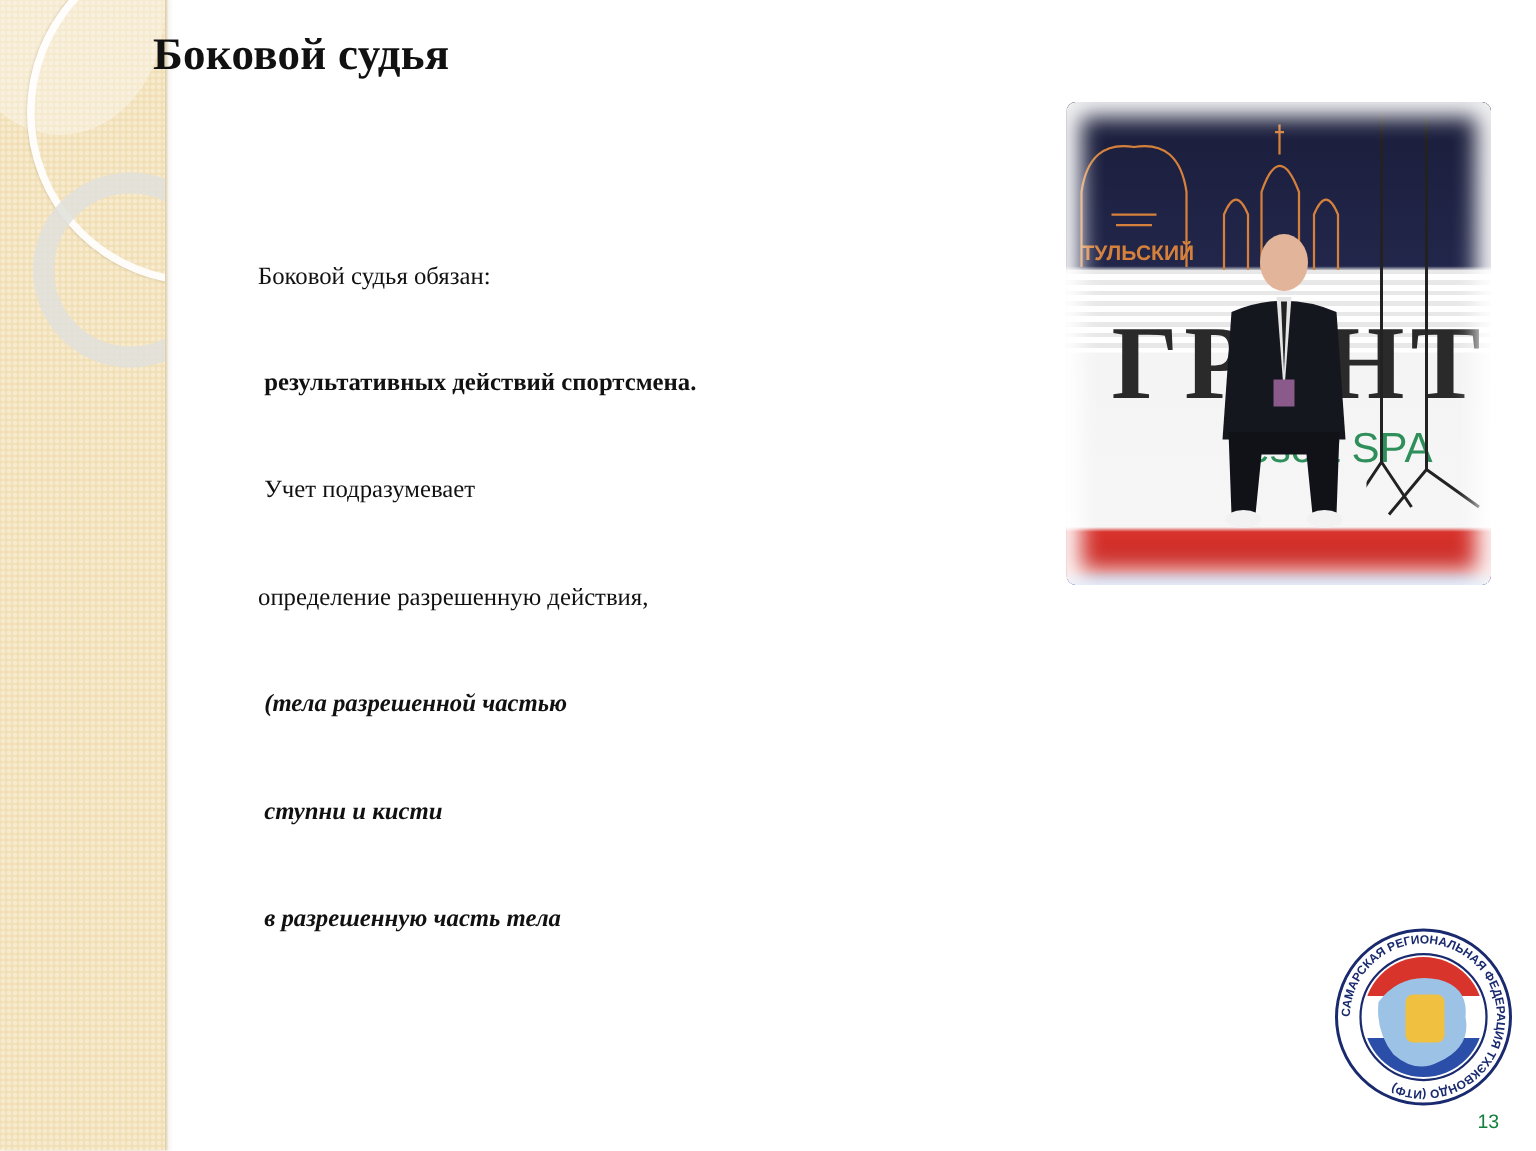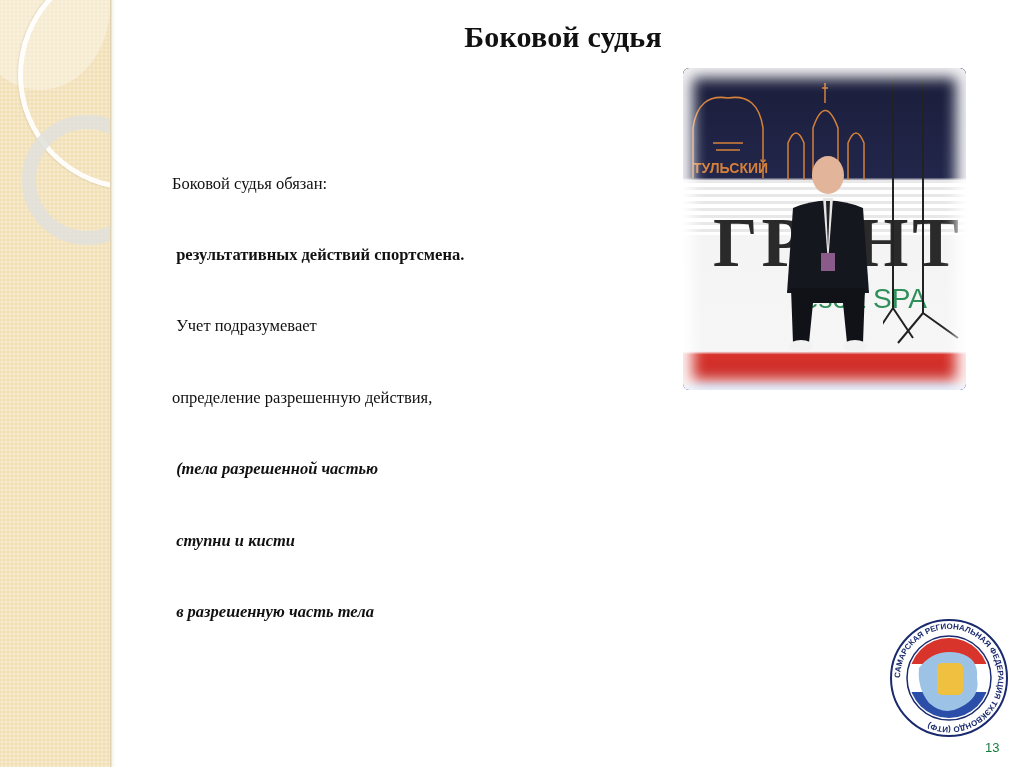--- a/index.html
+++ b/index.html
@@ -5,26 +5,26 @@
     html, body { margin:0; padding:0; }
     body { width:1024px; height:767px; position:relative; overflow:hidden; background:#ffffff; font-family:"Liberation Serif", serif; color:#111; }
     .left-strip { position:absolute; left:0; top:0; width:110px; height:767px; background-color:#f1dfb6;
       background-image: radial-gradient(circle, rgba(255,255,255,0.35) 1.2px, transparent 1.8px);
       background-size:4px 4px; box-shadow: 2px 0 3px rgba(120,100,60,0.35); overflow:hidden; }
     .strip-edge { position:absolute; left:110px; top:0; width:3px; height:767px; background:linear-gradient(to right, #d9c9a6, #fff); }
     .ring { position:absolute; border-radius:50%; box-sizing:border-box; }
     .ring-big { left:18px; top:-40px; width:230px; height:230px; border:5px solid rgba(255,255,255,0.9); box-shadow: 0 0 2px rgba(150,130,90,0.5); }
     .ring-small { left:22px; top:115px; width:130px; height:130px; border:14px solid rgba(225,225,220,0.85); }
     .lens { position:absolute; left:-30px; top:-80px; width:140px; height:170px; border-radius:50%; background:rgba(255,255,255,0.35); }
-    .title { position:absolute; left:0; width:1024px; top:20px; text-align:center; font-weight:bold; font-size:30px; padding-left:102px; box-sizing:border-box; letter-spacing:0.2px; }
+    .title { position:absolute; left:0; width:1024px; top:20px; text-align:left; font-weight:bold; font-size:30px; padding-left:102px; box-sizing:border-box; letter-spacing:0.2px; }
     .body-text { position:absolute; left:172px; top:124px; font-size:16.5px; line-height:23.8px; white-space:pre; }
     .line { display:block; }
     .b { font-weight:bold; }
     .bi { font-weight:bold; font-style:italic; }
-    .photo { position:absolute; left:683px; top:68px; width:283px; height:322px; overflow:hidden; border-radius:6px;
+    .photo { position:absolute; left:711px; top:68px; width:283px; height:322px; overflow:hidden; border-radius:6px;
       box-shadow: 0 0 10px 6px #fff inset; }
     .photo-bg { position:absolute; inset:0; background:linear-gradient(#1a1d3a 0%, #22264a 34%, #f3f3f3 35%, #f6f6f6 88%, #d8322c 89%, #c82a26 97%, #2f57b0 100%); }
     .stripes { position:absolute; left:0; top:112px; width:100%; height:55px; background:repeating-linear-gradient(#e8e8e8 0 3px, #ffffff 3px 7px); }
     .banner-text { position:absolute; left:30px; top:135px; font-family:"Liberation Serif", serif; font-size:70px; font-weight:bold; color:#2a2a2a; letter-spacing:4px; }
     .banner-sub { position:absolute; left:120px; top:215px; font-family:"Liberation Sans", sans-serif; font-size:28px; color:#2f8f5a; }
     .tula-text { position:absolute; left:10px; top:92px; font-family:"Liberation Sans", sans-serif; font-size:14px; font-weight:bold; color:#d6813b; }
     .cathedral { position:absolute; left:95px; top:5px; width:95px; height:110px; }
     .person { position:absolute; left:90px; top:85px; width:110px; height:200px; }
     .mic-stand { position:absolute; left:200px; top:0; width:80px; height:280px; }
     .photo-fade { position:absolute; inset:0; box-shadow: inset 0 0 14px 10px rgba(255,255,255,0.95); border-radius:6px; }

